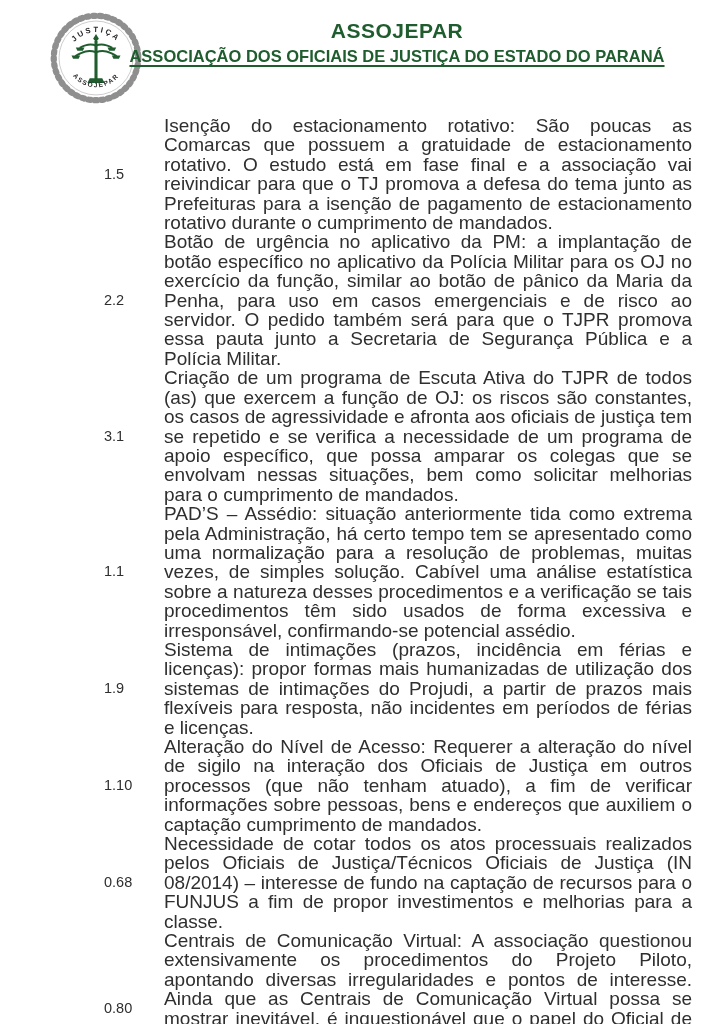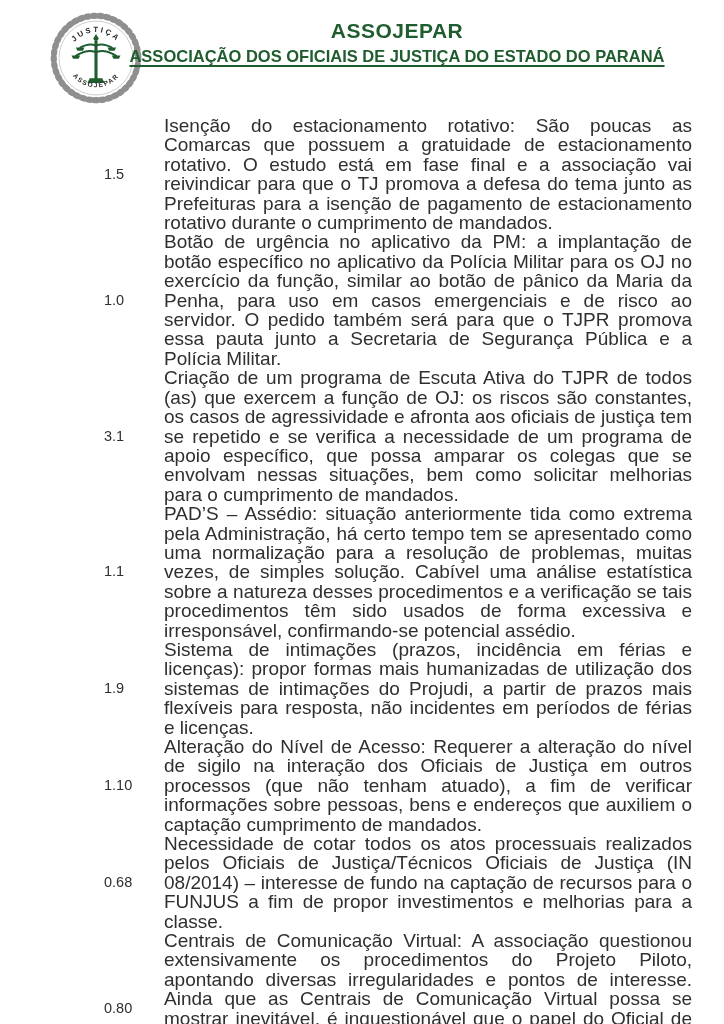--- a/index.html
+++ b/index.html
@@ -130,21 +130,21 @@
     </div>
   </div>
 
   <div class="agenda">
     <div class="agenda-item">
       <div class="item-number">1.5</div>
       <div class="item-text">Isenção do estacionamento rotativo: São poucas as Comarcas que possuem a gratuidade de estacionamento rotativo. O estudo está em fase final e a associação vai reivindicar para que o TJ promova a defesa do tema junto as Prefeituras para a isenção de pagamento de estacionamento rotativo durante o cumprimento de mandados.</div>
     </div>
 
     <div class="agenda-item">
-      <div class="item-number">1.0</div>
+      <div class="item-number">2.2</div>
       <div class="item-text">Botão de urgência no aplicativo da PM: a implantação de botão específico no aplicativo da Polícia Militar para os OJ no exercício da função, similar ao botão de pânico da Maria da Penha, para uso em casos emergenciais e de risco ao servidor. O pedido também será para que o TJPR promova essa pauta junto a Secretaria de Segurança Pública e a Polícia Militar.</div>
     </div>
 
     <div class="agenda-item">
       <div class="item-number">3.1</div>
       <div class="item-text">Criação de um programa de Escuta Ativa do TJPR de todos (as) que exercem a função de OJ: os riscos são constantes, os casos de agressividade e afronta aos oficiais de justiça tem se repetido e se verifica a necessidade de um programa de apoio específico, que possa amparar os colegas que se envolvam nessas situações, bem como solicitar melhorias para o cumprimento de mandados.</div>
     </div>
 
     <div class="agenda-item">
       <div class="item-number">1.1</div>

